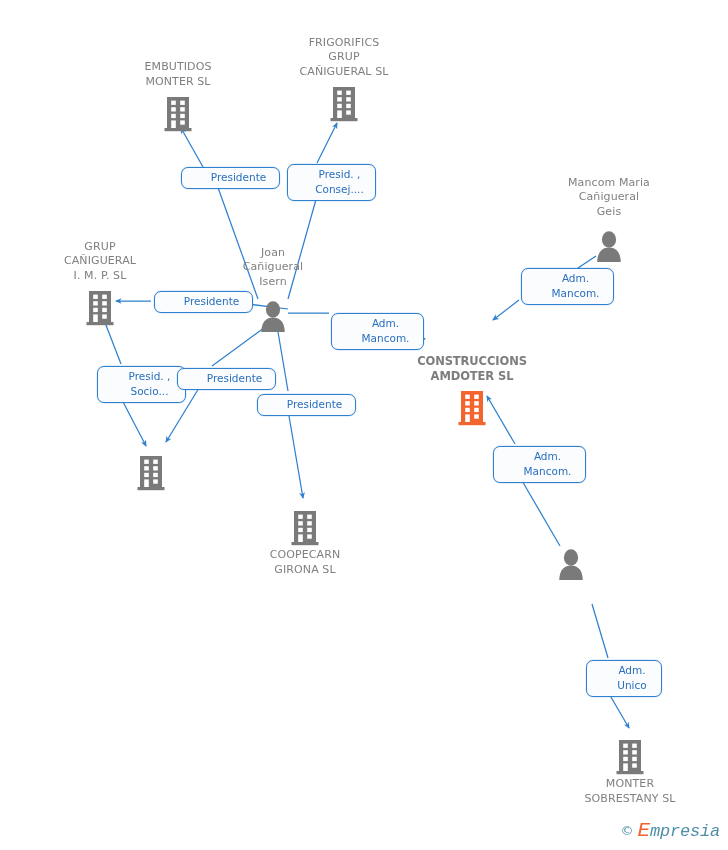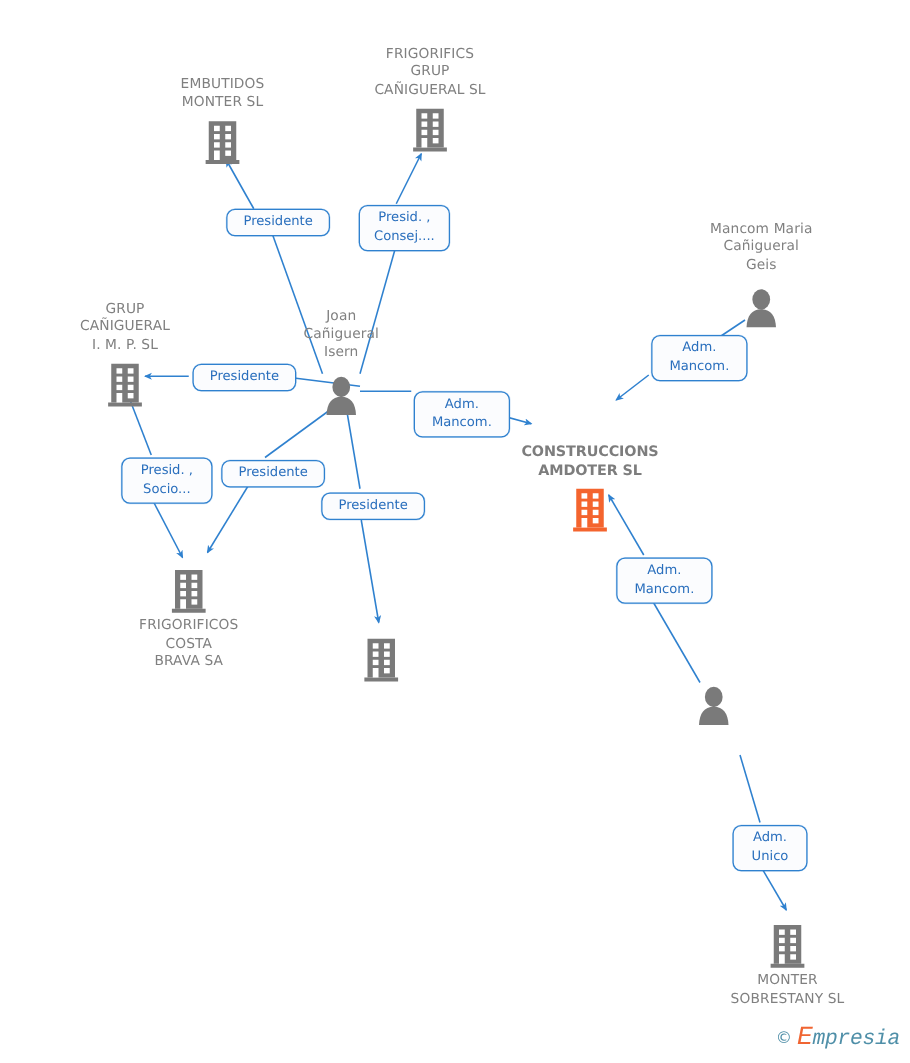--- a/index.html
+++ b/index.html
@@ -59,21 +59,21 @@
   
   .rel {
     position: absolute;
     border: 1.2px solid #2f81cf;
     border-radius: 7px;
     background: #fbfcfe;
     color: #2a6fbd;
     font-size: 10.5px;
     line-height: 15px;
     text-align: center;
-    padding: 2px 7px 3px 7px;
+    padding: 2px 7px 3px 23px;
     white-space: pre-line;
     z-index: 4;
     box-shadow: 0 0 0 0.4px rgba(47,129,207,.25);
   }
   
   #watermark {
     position: absolute;
     right: 8px;
     bottom: 8px;
     display: flex;
@@ -262,43 +262,42 @@
               <rect x="16.2" y="4.6" width="4.6" height="4.3"></rect>
               <rect x="7.2" y="11.2" width="4.6" height="4.3"></rect>
               <rect x="16.2" y="11.2" width="4.6" height="4.3"></rect>
               <rect x="7.2" y="17.8" width="4.6" height="4.3"></rect>
               <rect x="16.2" y="17.8" width="4.6" height="4.3"></rect>
               <rect x="16.2" y="24.4" width="4.6" height="4.3"></rect>
               <rect x="7.2" y="24.4" width="4.6" height="7.6"></rect>
             </g>
           </svg>
         </div>
-        <div class="nlabel">FRIGORIFICOS
-COSTA
-BRAVA SA</div>
       </div>
       <div class="node below" style="left: 305px; top: 504px;">
         <div class="icon-wrap">
           <svg width="28" height="36" viewBox="0 0 28 36">
             <g fill="#7a7a7a">
               <rect x="3" y="1" width="22" height="31"></rect>
               <rect x="0.5" y="32" width="27" height="3.2"></rect>
             </g>
             <g fill="#ffffff">
               <rect x="7.2" y="4.6" width="4.6" height="4.3"></rect>
               <rect x="16.2" y="4.6" width="4.6" height="4.3"></rect>
               <rect x="7.2" y="11.2" width="4.6" height="4.3"></rect>
               <rect x="16.2" y="11.2" width="4.6" height="4.3"></rect>
               <rect x="7.2" y="17.8" width="4.6" height="4.3"></rect>
               <rect x="16.2" y="17.8" width="4.6" height="4.3"></rect>
               <rect x="16.2" y="24.4" width="4.6" height="4.3"></rect>
               <rect x="7.2" y="24.4" width="4.6" height="7.6"></rect>
             </g>
           </svg>
         </div>
+        <div class="nlabel">COOPECARN
+GIRONA SL</div>
       </div>
       <div class="node below" style="left: 571px; top: 538px;">
         <div class="icon-wrap">
           <svg width="30" height="32" viewBox="0 0 30 32">
             <g fill="#7a7a7a">
               <ellipse cx="15" cy="9.5" rx="7.1" ry="8.2"></ellipse>
               <path d="M 15 17.4 C 7.4 17.4 3.6 22.6 3.2 32 L 26.8 32 C 26.4 22.6 22.6 17.4 15 17.4 Z"></path>
             </g>
           </svg>
         </div>

